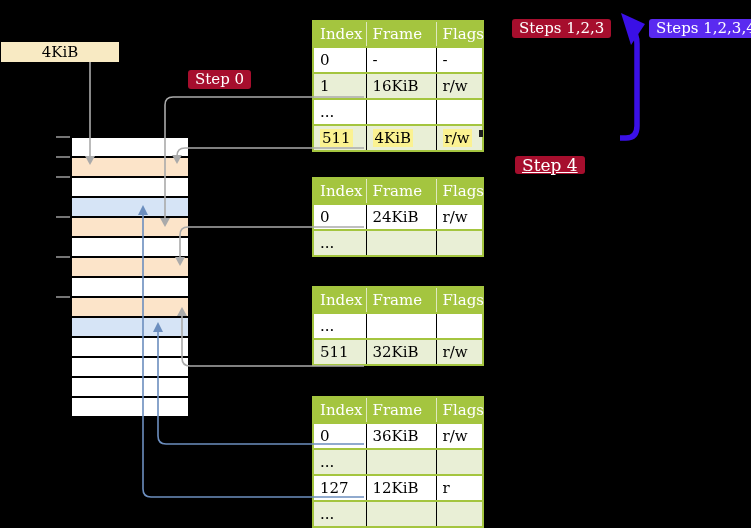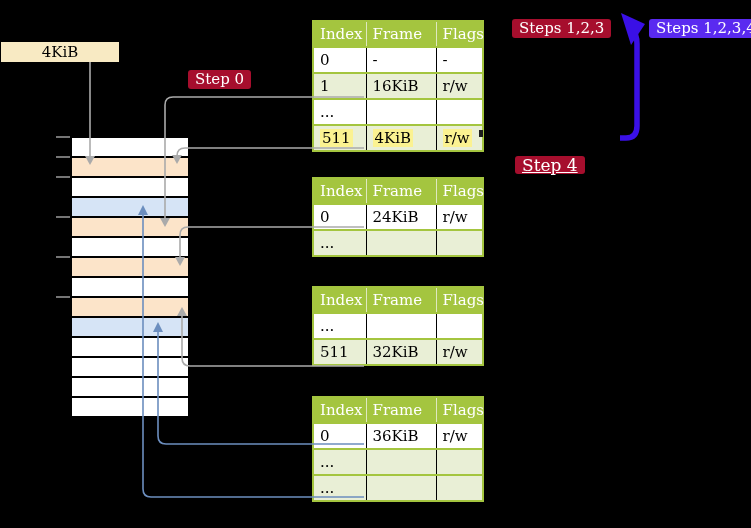--- a/index.html
+++ b/index.html
@@ -198,20 +198,25 @@
     <tr>
       <td>0</td>
       <td>36KiB</td>
       <td>r/w</td>
     </tr>
     <tr class="tint">
       <td>...</td>
       <td></td>
       <td></td>
     </tr>
+    <tr>
+      <td>127</td>
+      <td>12KiB</td>
+      <td>r</td>
+    </tr>
     <tr class="tint">
       <td>...</td>
       <td></td>
       <td></td>
     </tr>
   </tbody>
     </table>
 
   <svg class="overlay" width="751" height="528" viewBox="0 0 751 528">
 

